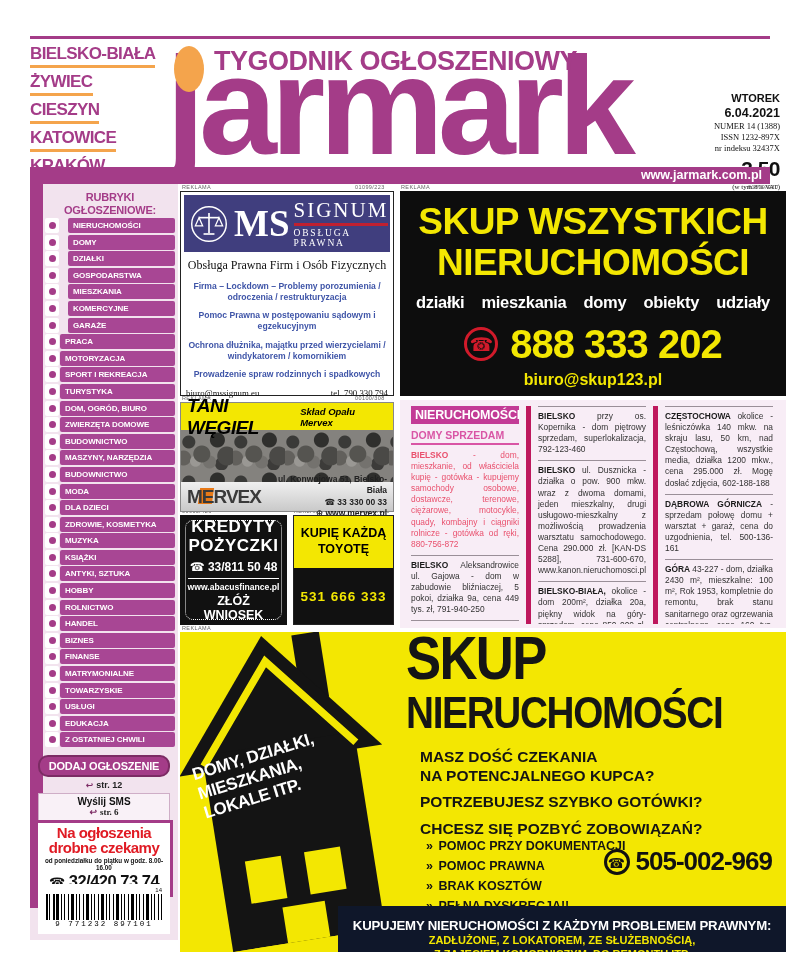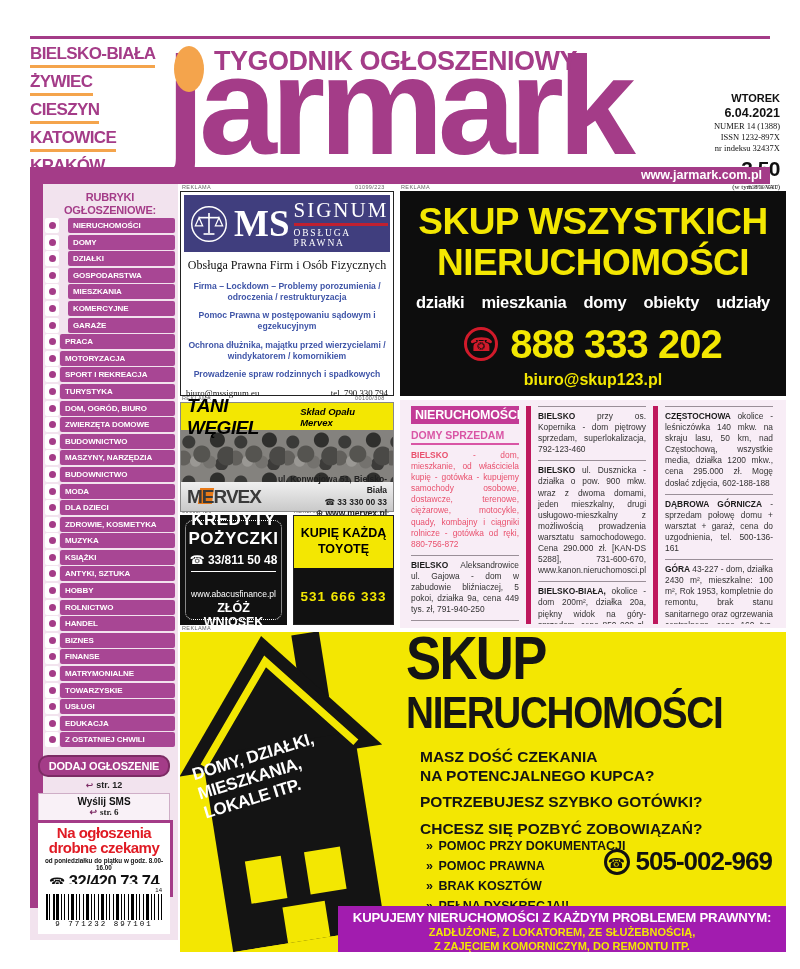--- a/index.html
+++ b/index.html
@@ -120,21 +120,21 @@
                   transform:skewX(-8deg);z-index:0;}
   .mervex span{position:relative;z-index:1;}
   .weg-addr{text-align:right;font-size:8.5px;font-weight:800;color:#222;line-height:1.3;}
 
   
   .kredyty{left:180px;top:515px;width:107px;height:110px;background:#111;padding:5px;}
   .kr-in{height:100%;border:1.5px dotted #fff;border-radius:8px;display:flex;flex-direction:column;
          align-items:center;justify-content:center;color:#fff;text-align:center;}
   .kr-t{font-size:17px;font-weight:800;letter-spacing:0.5px;line-height:1.1;}
   .kr-ph{font-size:12px;font-weight:800;margin-top:4px;}
-  .kr-web{font-size:8.6px;font-weight:400;margin-top:4px;border-top:1px solid #fff;padding-top:17px;}
+  .kr-web{font-size:8.6px;font-weight:700;margin-top:4px;border-top:1px solid #fff;padding-top:3px;}
   .kr-cta{font-size:12.5px;font-weight:800;margin-top:2px;}
 
   
   .toyota{left:293px;top:515px;width:101px;height:110px;border:1px solid #222;}
   .ty-top{height:52px;background:var(--yellow);display:flex;align-items:center;justify-content:center;}
   .ty-t{font-size:12.5px;font-weight:800;color:#000;text-align:center;white-space:pre-line;line-height:1.25;}
   .ty-bot{height:56px;background:#111;display:flex;align-items:center;justify-content:center;}
   .ty-ph{color:var(--yellow);font-size:13.5px;font-weight:800;letter-spacing:1px;}
 
   
@@ -161,22 +161,22 @@
           color:#151515;transform:scaleX(0.86);transform-origin:left top;line-height:1.1;}
   .big-qs{position:absolute;left:240px;top:116px;width:300px;}
   .big-qs div{font-size:15.5px;font-weight:800;color:#141414;line-height:1.2;margin-bottom:8px;white-space:pre-line;}
   .big-bl{position:absolute;left:246px;top:204px;}
   .big-bl div{font-size:12.5px;font-weight:800;color:#141414;line-height:1.6;}
   .big-bl div::before{content:"\00BB  ";letter-spacing:1px;}
   .big-ph{position:absolute;right:14px;top:214px;display:flex;align-items:center;gap:6px;}
   .big-ph-ic{width:26px;height:26px;border:3px solid #111;border-radius:50%;color:#111;font-size:14px;
              line-height:22px;text-align:center;flex:none;}
   .big-ph-num{font-size:26px;font-weight:800;letter-spacing:-1px;color:#111;}
-  .big-foot{position:absolute;left:158px;top:274px;width:448px;height:46px;background:#a21caf;
-            text-align:center;padding-top:4px;z-index:3;}
+  .big-foot{position:absolute;left:158px;top:274px;width:448px;height:46px;background:#0f172a;
+            text-align:center;padding-top:12px;z-index:3;}
   .bf-t{color:#fff;font-size:13.2px;font-weight:800;letter-spacing:-0.2px;}
   .bf-lines div{color:var(--yellow);font-size:11px;font-weight:800;line-height:1.3;}
 </style>
 </head>
 <body>
 
 <div class="page">
 
   <div class="abs topline"></div>
   <div class="abs cities">

